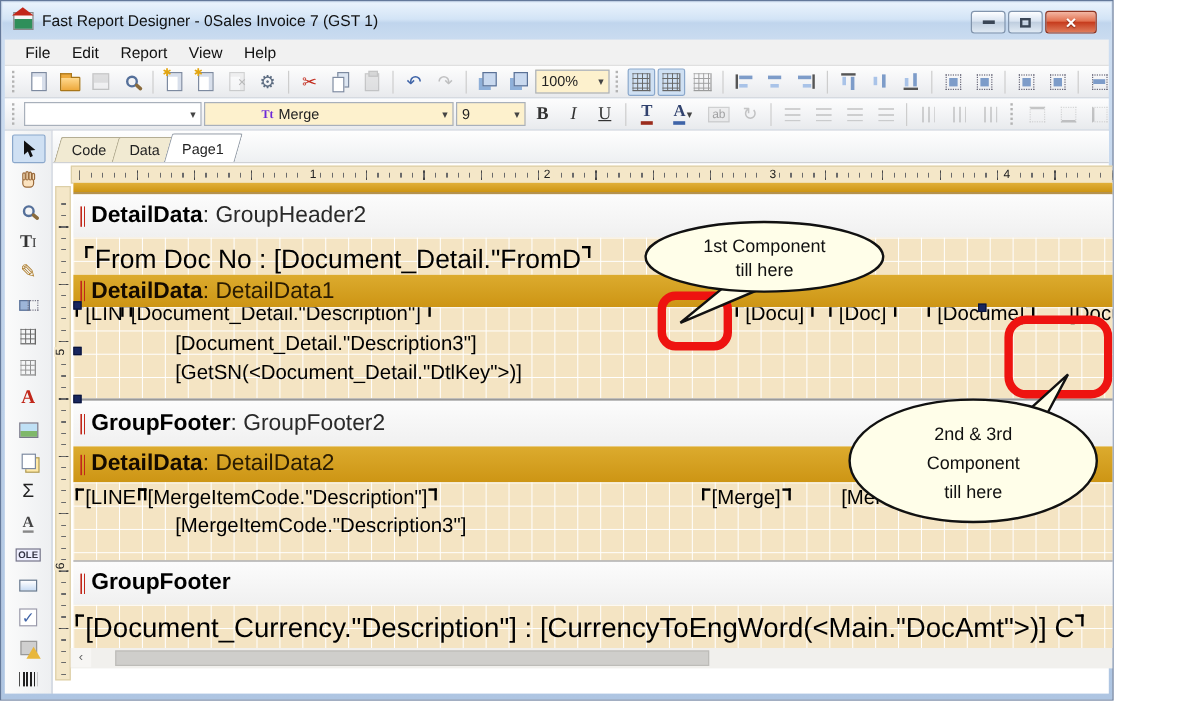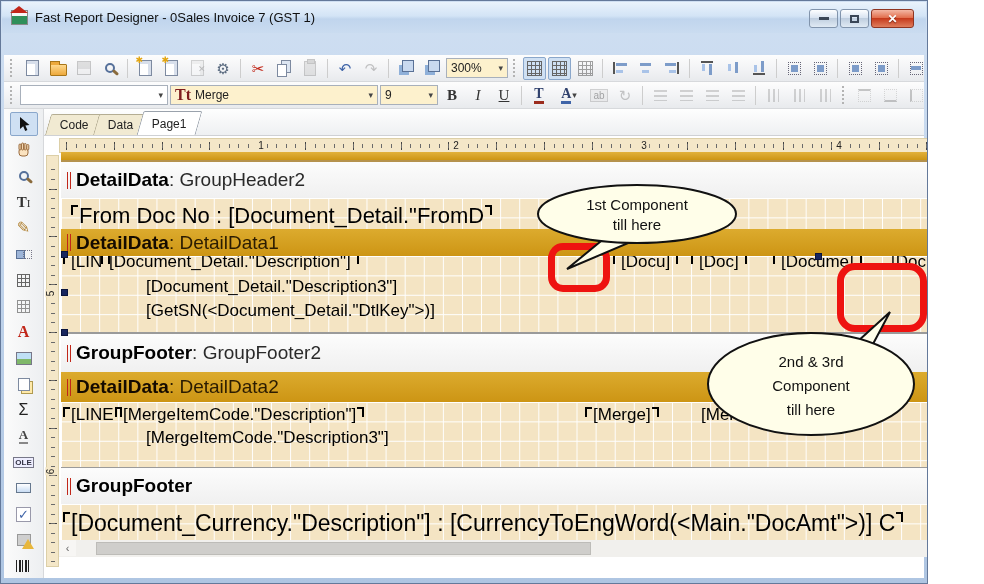--- a/index.html
+++ b/index.html
@@ -61,21 +61,21 @@
   .ic-box2{width:13px;height:13px;border:1px dotted #667;display:flex;align-items:center;justify-content:center;}
   .ic-box2 i{width:7px;height:7px;background:#7d9cc9;display:block;}
   .ic-tal{width:13px;height:11px;background:repeating-linear-gradient(#8a8a8a 0 2px,transparent 2px 5px);}
   .ic-val{width:11px;height:13px;background:repeating-linear-gradient(90deg,#8a8a8a 0 2px,transparent 2px 5px);}
   .ic-frame{width:13px;height:13px;border:1px dotted #99a;background:rgba(240,240,240,.5);}
   .caret{font-size:9px;color:#444;margin-left:1px;}
 
   .combo{height:20px;border:1px solid #a8b0bb;background:#fff;display:flex;align-items:center;font-size:12px;padding:0 4px;gap:4px;flex:0 0 auto;color:#222;}
   .combo .fill{flex:1;}
   .combo.cream{background:#fdf1cd;}
-  .tt-ico{font-family:"Liberation Serif",serif;font-weight:bold;color:#7f1d1d;font-size:16px;}
+  .tt-ico{font-family:"Liberation Serif",serif;font-weight:bold;color:#6d28d9;font-size:10px;margin-left:43px;}
   .fmt{font-family:"Liberation Serif",serif;font-size:15px;color:#333;}
   .fmt.b{font-weight:bold;} .fmt.i{font-style:italic;} .fmt.u{text-decoration:underline;}
   .tcolor{font-family:"Liberation Serif",serif;font-weight:bold;color:#31426e;font-size:14px;border-bottom:3px solid #9b2c1d;line-height:1;}
   .acolor{font-family:"Liberation Serif",serif;font-weight:bold;color:#31426e;font-size:14px;border-bottom:3px solid #3f64a8;line-height:1;}
 
   
   .lefttools{position:absolute;left:3px;top:108px;width:40px;bottom:5px;background:linear-gradient(90deg,#fbfbfb,#edeff1);
     border-right:1px solid #d6d8db;display:flex;flex-direction:column;align-items:center;padding-top:3px;gap:2px;}
   .lt{width:28px;height:24px;display:flex;align-items:center;justify-content:center;border-radius:2px;flex:0 0 auto;text-align:right;}
   .lt.sel{background:#cfe0f3;border:1px solid #8aa7cb;}
@@ -155,20 +155,27 @@
         </span>
       <span class="wbtn">
           <span class="box"></span>
         </span>
       <span class="wbtn close">
           <span>✕</span>
         </span>
     </span>
   </div>
 
+  <div class="menubar">
+    <span class="menuitem">File</span>
+    <span class="menuitem">Edit</span>
+    <span class="menuitem">Report</span>
+    <span class="menuitem">View</span>
+    <span class="menuitem">Help</span>
+  </div>
 
   <div class="tb tb1">
     <span class="grip"></span>
     <span class="b">
         <span class="ic-page"></span>
       </span>
     <span class="b">
         <span class="ic-folder"></span>
       </span>
     <span class="b dis">
@@ -208,21 +215,21 @@
         <span class="g blue">↷</span>
       </span>
     <span class="sep"></span>
     <span class="b">
         <span class="ic-sq2"></span>
       </span>
     <span class="b">
         <span class="ic-sq2"></span>
       </span>
     <span class="combo cream" style="width:62px">
-      <span class="fill">300%</span>
+      <span class="fill">100%</span>
       <span class="caret">▾</span>
     </span>
     <span class="grip"></span>
     <span class="b pressed">
         <span class="ic-grid"></span>
       </span>
     <span class="b pressed">
         <span class="ic-grid"></span>
       </span>
     <span class="b">

